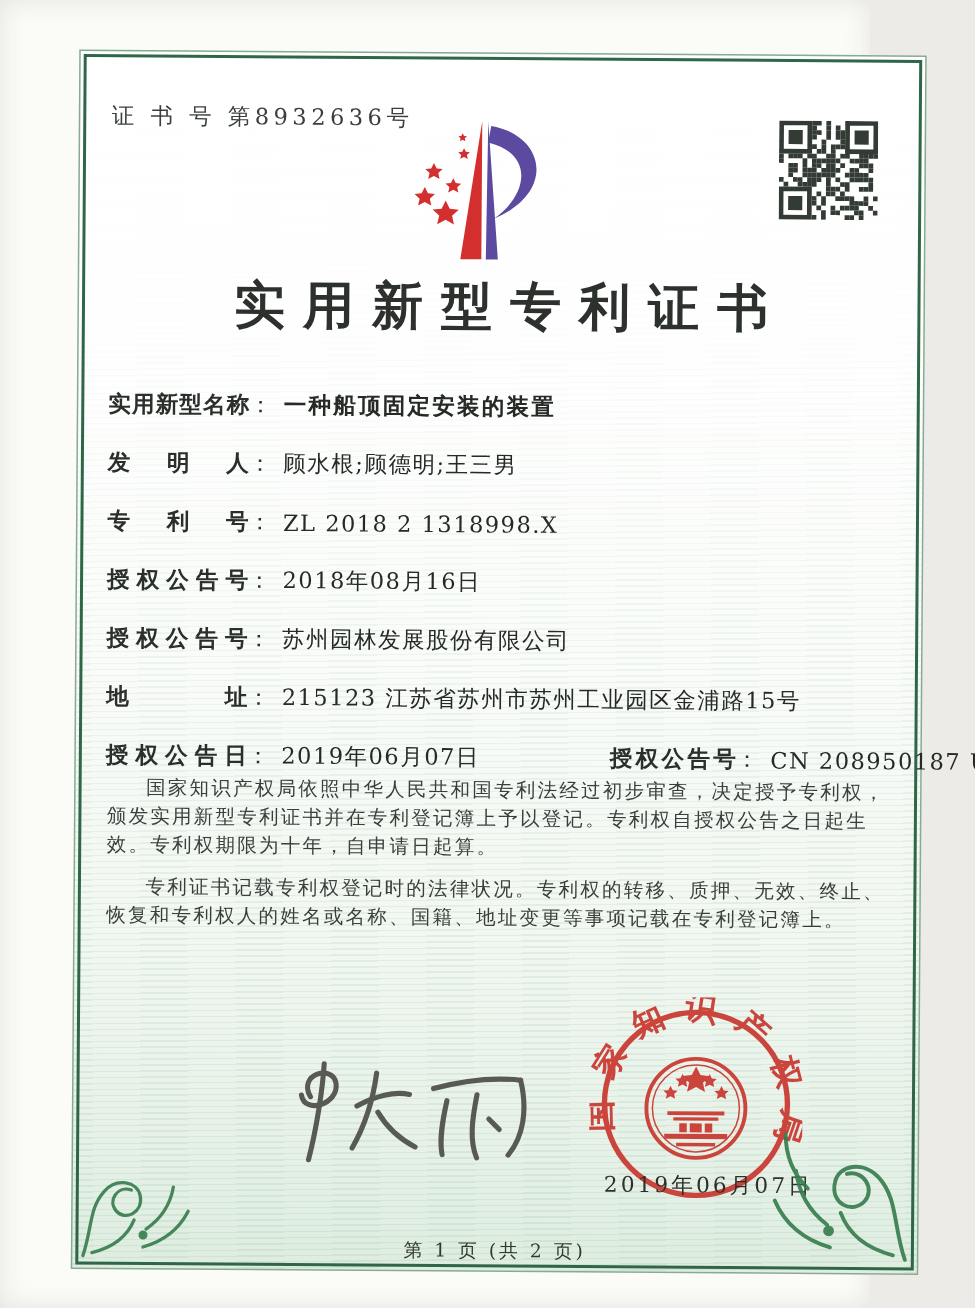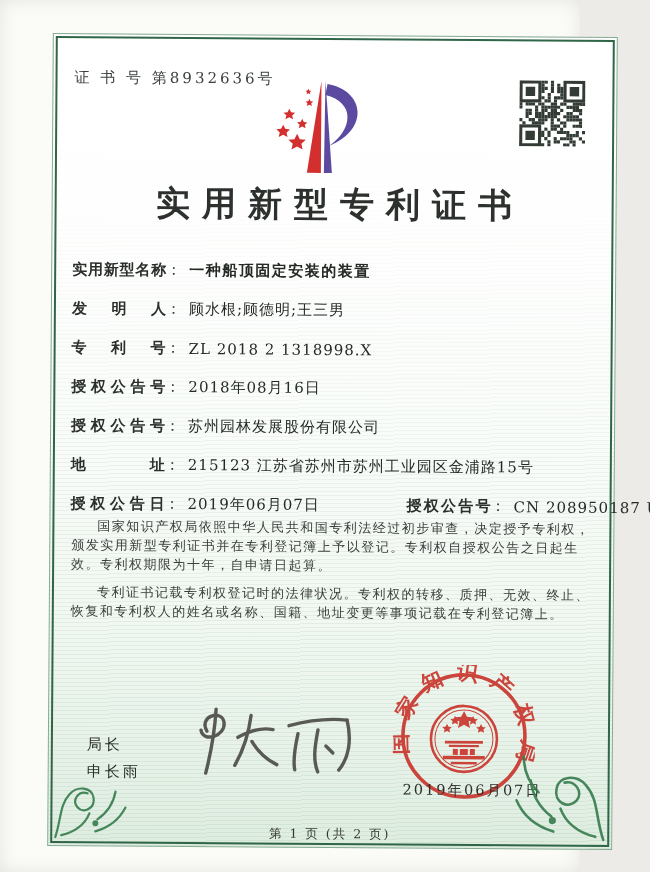--- a/index.html
+++ b/index.html
@@ -306,24 +306,20 @@
           <span class="f-value">CN 208950187 U</span>
         </span>
       </div>
     </div>
 
     <div class="paragraphs">
       <p>国家知识产权局依照中华人民共和国专利法经过初步审查，决定授予专利权，颁发实用新型专利证书并在专利登记簿上予以登记。专利权自授权公告之日起生效。专利权期限为十年，自申请日起算。</p>
       <p>专利证书记载专利权登记时的法律状况。专利权的转移、质押、无效、终止、恢复和专利权人的姓名或名称、国籍、地址变更等事项记载在专利登记簿上。</p>
     </div>
 
-    <div class="director">
-      <div>局长</div>
-      <div>申长雨</div>
-    </div>
 
     <svg class="signature" viewBox="0 0 190 85">
       <g fill="none" stroke="#45453f" stroke-width="3.4" stroke-linecap="round" opacity="0.88">
         <path d="M30,28 C21,13 45,6 47,19 C49,33 26,40 24,27"></path>
         <path d="M39,6 C38,24 34,50 29,70"></path>
         <path d="M74,12 C72,28 67,46 58,62"></path>
         <path d="M61,34 C73,27 86,24 96,26"></path>
         <path d="M75,38 C81,48 90,56 100,61"></path>
         <path d="M112,22 C130,17 150,14 170,16"></path>
         <path d="M121,30 C118,44 116,56 118,66"></path>

